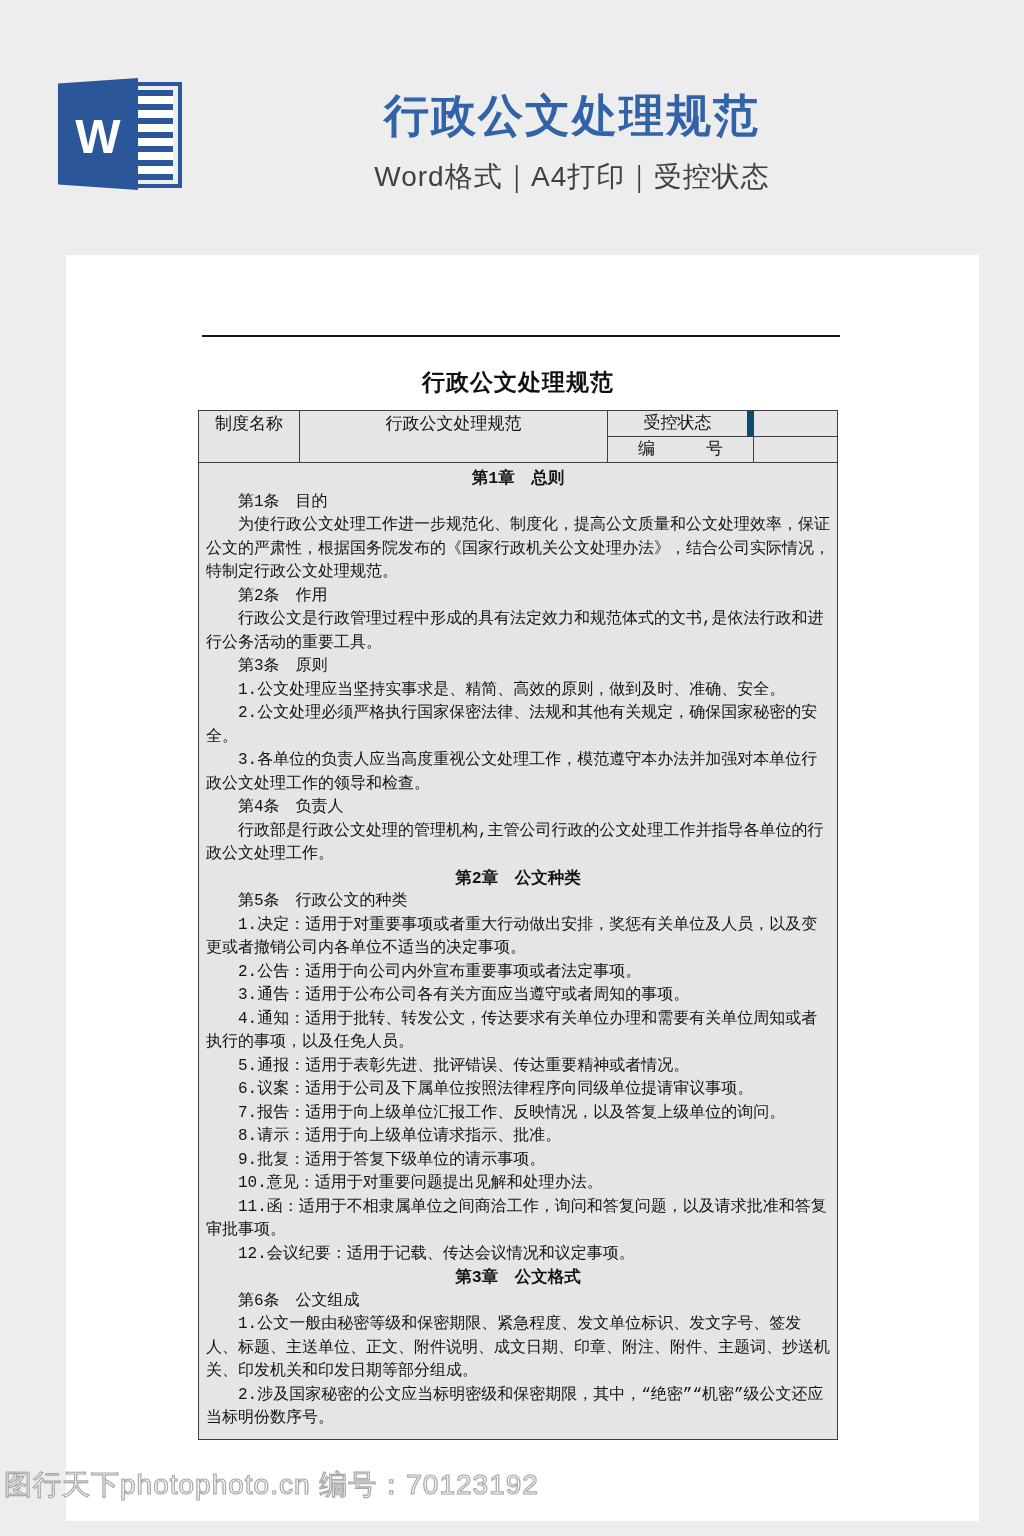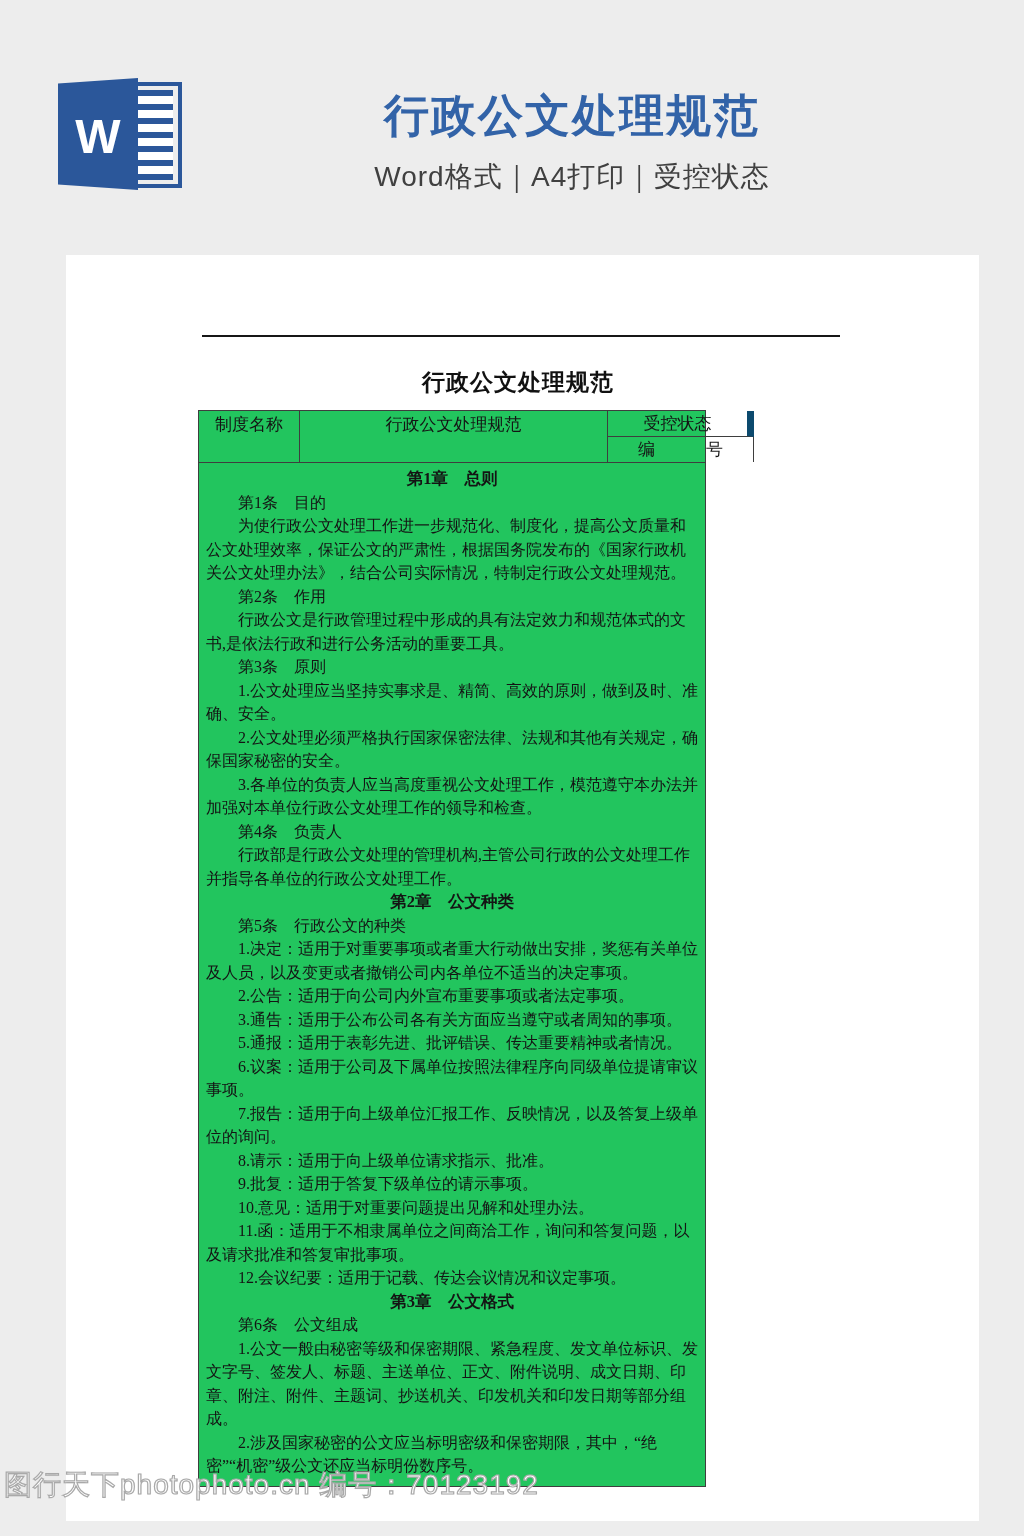--- a/index.html
+++ b/index.html
@@ -26,23 +26,23 @@
   .header-subtitle { margin-top:12px; font-size:28px; color:#404040; letter-spacing:1px; }
   
   .paper { position:absolute; left:66px; top:255px; width:913px; height:1266px; background:#ffffff; }
   .hrule { position:absolute; left:136px; top:80px; width:638px; height:2px; background:#161616; }
   .doc-title {
     position:absolute; left:132px; top:112px; width:640px; text-align:center;
     font-family:"Liberation Serif","DejaVu Serif",serif; font-size:23px; font-weight:700;
     color:#111; letter-spacing:1px;
   }
   .doc-table {
-    position:absolute; left:132px; top:155px; width:508px;
-    border:1px solid #3e3e3e; background:#22c55e;
-    font-family:Liberation Serif, serif; color:#141414;
+    position:absolute; left:132px; top:155px; width:640px;
+    border:1px solid #3e3e3e; background:#e5e5e5;
+    font-family:Liberation Mono, monospace; color:#141414;
   }
   .info-grid {
     display:grid; grid-template-columns:101px 308px 146px 1fr; grid-template-rows:26px 25px;
     border-bottom:1px solid #3e3e3e;
   }
   .cell { font-size:17px; display:flex; align-items:center; justify-content:center; line-height:20px; }
   .cell.a { grid-row:1/3; border-right:1px solid #3e3e3e; align-items:flex-start; padding-top:4px; }
   .cell.b { grid-row:1/3; border-right:1px solid #3e3e3e; align-items:flex-start; padding-top:4px; }
   .cell.c1 { border-right:7px solid #0c4a6e; border-bottom:1px solid #3e3e3e; }
   .cell.d1 { border-bottom:1px solid #3e3e3e; }
@@ -99,20 +99,21 @@
           <div class="line para">1.公文处理应当坚持实事求是、精简、高效的原则，做到及时、准确、安全。</div>
           <div class="line para">2.公文处理必须严格执行国家保密法律、法规和其他有关规定，确保国家秘密的安全。</div>
           <div class="line para">3.各单位的负责人应当高度重视公文处理工作，模范遵守本办法并加强对本单位行政公文处理工作的领导和检查。</div>
           <div class="line article">第4条　负责人</div>
           <div class="line para">行政部是行政公文处理的管理机构,主管公司行政的公文处理工作并指导各单位的行政公文处理工作。</div>
           <div class="line chapter">第2章　公文种类</div>
           <div class="line article">第5条　行政公文的种类</div>
           <div class="line para">1.决定：适用于对重要事项或者重大行动做出安排，奖惩有关单位及人员，以及变更或者撤销公司内各单位不适当的决定事项。</div>
           <div class="line para">2.公告：适用于向公司内外宣布重要事项或者法定事项。</div>
           <div class="line para">3.通告：适用于公布公司各有关方面应当遵守或者周知的事项。</div>
+          <div class="line para">4.通知：适用于批转、转发公文，传达要求有关单位办理和需要有关单位周知或者执行的事项，以及任免人员。</div>
           <div class="line para">5.通报：适用于表彰先进、批评错误、传达重要精神或者情况。</div>
           <div class="line para">6.议案：适用于公司及下属单位按照法律程序向同级单位提请审议事项。</div>
           <div class="line para">7.报告：适用于向上级单位汇报工作、反映情况，以及答复上级单位的询问。</div>
           <div class="line para">8.请示：适用于向上级单位请求指示、批准。</div>
           <div class="line para">9.批复：适用于答复下级单位的请示事项。</div>
           <div class="line para">10.意见：适用于对重要问题提出见解和处理办法。</div>
           <div class="line para">11.函：适用于不相隶属单位之间商洽工作，询问和答复问题，以及请求批准和答复审批事项。</div>
           <div class="line para">12.会议纪要：适用于记载、传达会议情况和议定事项。</div>
           <div class="line chapter">第3章　公文格式</div>
           <div class="line article">第6条　公文组成</div>

